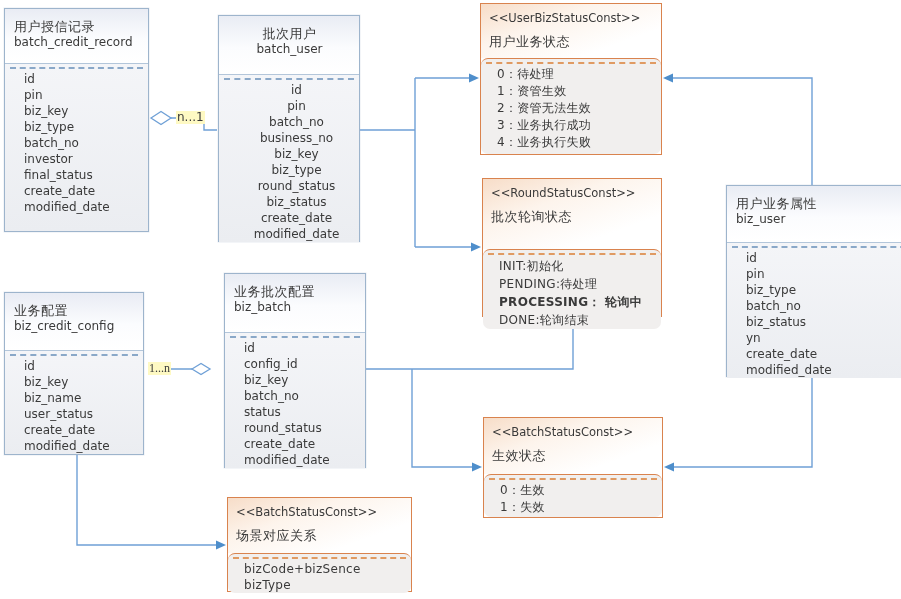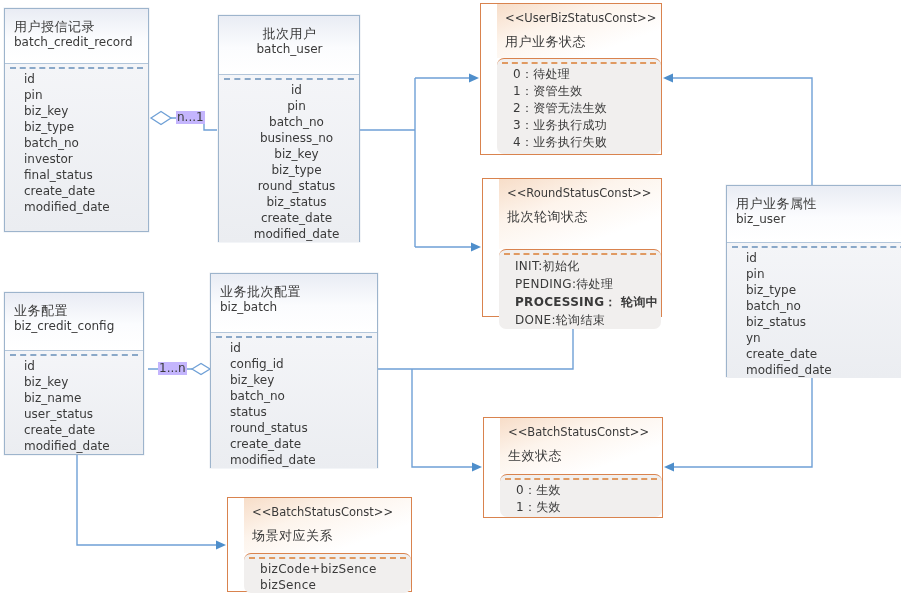--- a/index.html
+++ b/index.html
@@ -31,21 +31,21 @@
     padding:0 4px;
   }
   .edash{border-top:2px dashed #8aa8c8;margin:3px 1px 2px 1px;height:0;}
   .frow{font-size:12px;line-height:16px;padding-left:15px;white-space:nowrap;}
 
   
   .cbox{
     position:absolute;z-index:2;box-sizing:border-box;
     border:1.6px solid #d9834e;
     background:#ffffff;
-    display:flex;flex-direction:column;padding-left:16px;
+    display:flex;flex-direction:column;
   }
   .chead{
     box-sizing:border-box;flex:0 0 auto;
     background:linear-gradient(160deg,#f7ddc8 0%,#fdf4ec 35%,#ffffff 75%);
     padding:7px 6px 0 8px;
   }
   .cstereo{font-size:11.5px;line-height:15px;margin-bottom:7px;white-space:nowrap;}
   .ctitle{font-size:13px;line-height:17px;letter-spacing:.5px;}
   .cbody{
     box-sizing:border-box;flex:1 1 auto;
@@ -53,21 +53,21 @@
     background:#f1efee;
     padding:0 4px;
     border-radius:7px;
   }
   .cdash{border-top:2px dashed #e09a62;margin:3px 1px 2px 1px;height:0;}
   .crow{font-size:12px;line-height:17px;padding-left:12px;white-space:nowrap;letter-spacing:.3px;}
 
   
   .mlabel{
     position:absolute;z-index:3;font-size:12px;line-height:13px;
-    background:#c4b5fd;padding:0 1px;color:#3a3a3a;white-space:nowrap;
+    background:#fef9c3;padding:0 1px;color:#3a3a3a;white-space:nowrap;
   }
 </style>
 </head>
 <body>
 
 <div id="canvas">
 
   <svg class="wires" width="901" height="599" viewBox="0 0 901 599">
     <g stroke="#6fa0d6" stroke-width="1.4" fill="none">
 
@@ -96,21 +96,21 @@
       <polygon points="481,247 471,242.5 471,251.5"></polygon>
       <polygon points="663,78 673,73.5 673,82.5"></polygon>
       <polygon points="664,467 674,462.5 674,471.5"></polygon>
       <polygon points="573,318 568.4,328 577.6,328"></polygon>
       <polygon points="482,467 472,462.5 472,471.5"></polygon>
       <polygon points="226,545 216,540.5 216,549.5"></polygon>
     </g>
   </svg>
 
   <span class="mlabel" style="left:176px;top:111px;">n...1</span>
-  <span class="mlabel" style="left:158px;top:362px;">1...n</span>
+  <span class="mlabel" style="left:148px;top:362px;font-family:Liberation Serif, serif;">1...n</span>
 
   <div class="ebox" style="left:4px;top:8px;width:145px;height:224px;">
     <div class="ehead" style="height:54px;">
       <div class="etitle">用户授信记录</div>
       <div class="esub">batch_credit_record</div>
     </div>
     <div class="ebody">
       <div class="edash"></div>
       <div class="frow">id</div>
       <div class="frow">pin</div>
@@ -200,21 +200,21 @@
       <div class="edash"></div>
       <div class="frow">id</div>
       <div class="frow">biz_key</div>
       <div class="frow">biz_name</div>
       <div class="frow">user_status</div>
       <div class="frow">create_date</div>
       <div class="frow">modified_date</div>
     </div>
   </div>
 
-  <div class="ebox" style="left:210px;top:273px;width:168px;height:195px;">
+  <div class="ebox" style="left:224px;top:273px;width:142px;height:195px;">
     <div class="ehead" style="height:58px;">
       <div class="etitle">业务批次配置</div>
       <div class="esub">biz_batch</div>
     </div>
     <div class="ebody">
       <div class="edash"></div>
       <div class="frow">id</div>
       <div class="frow">config_id</div>
       <div class="frow">biz_key</div>
       <div class="frow">batch_no</div>
@@ -238,17 +238,17 @@
   </div>
 
   <div class="cbox" style="left:227px;top:497px;width:185px;height:95px;">
     <div class="chead" style="height:55px;">
       <div class="cstereo">&lt;&lt;BatchStatusConst&gt;&gt;</div>
       <div class="ctitle">场景对应关系</div>
     </div>
     <div class="cbody">
       <div class="cdash"></div>
       <div class="crow" style="line-height:16px;">bizCode+bizSence</div>
-      <div class="crow" style="line-height:16px;">bizSence</div>
+      <div class="crow" style="line-height:16px;">bizType</div>
     </div>
   </div>
 
 </div>
 
 </body></html>

